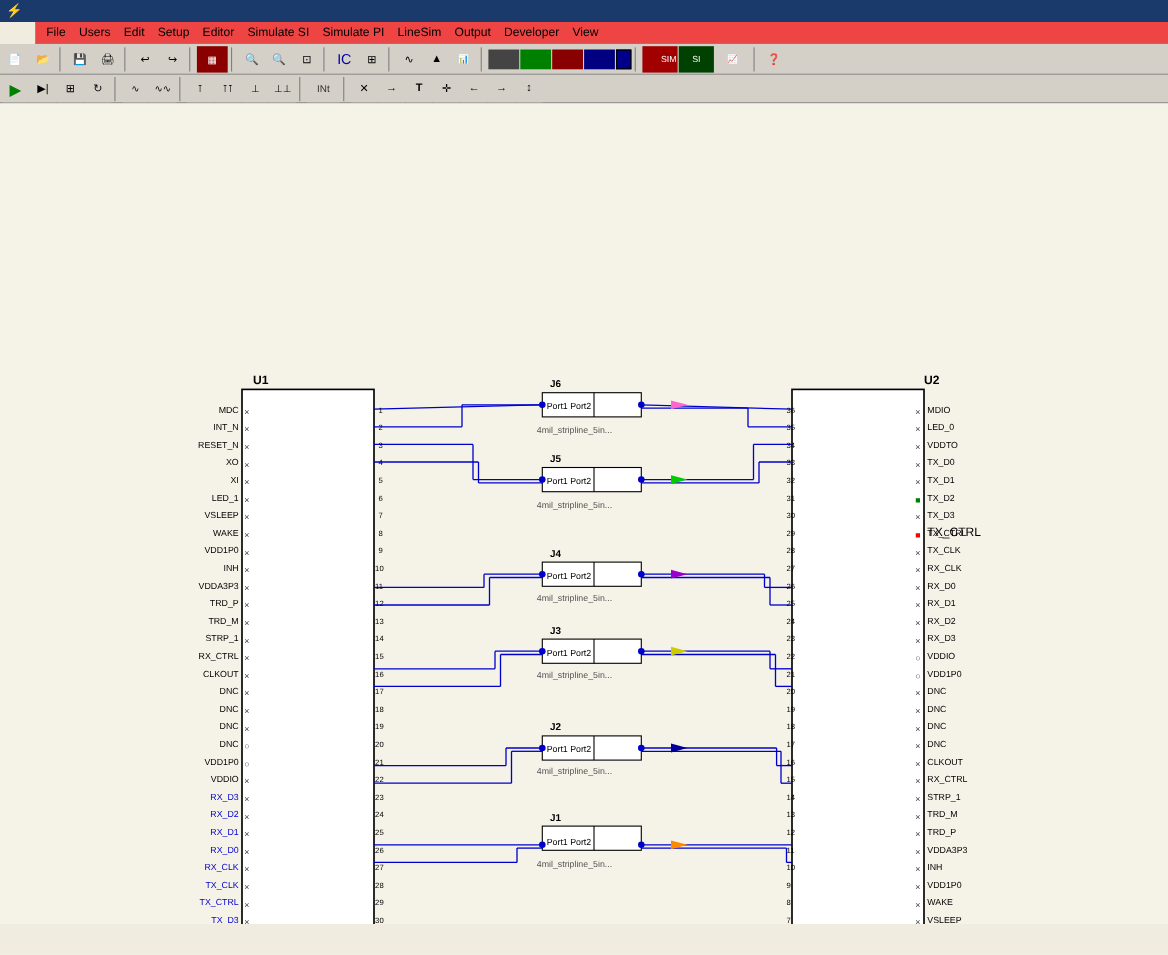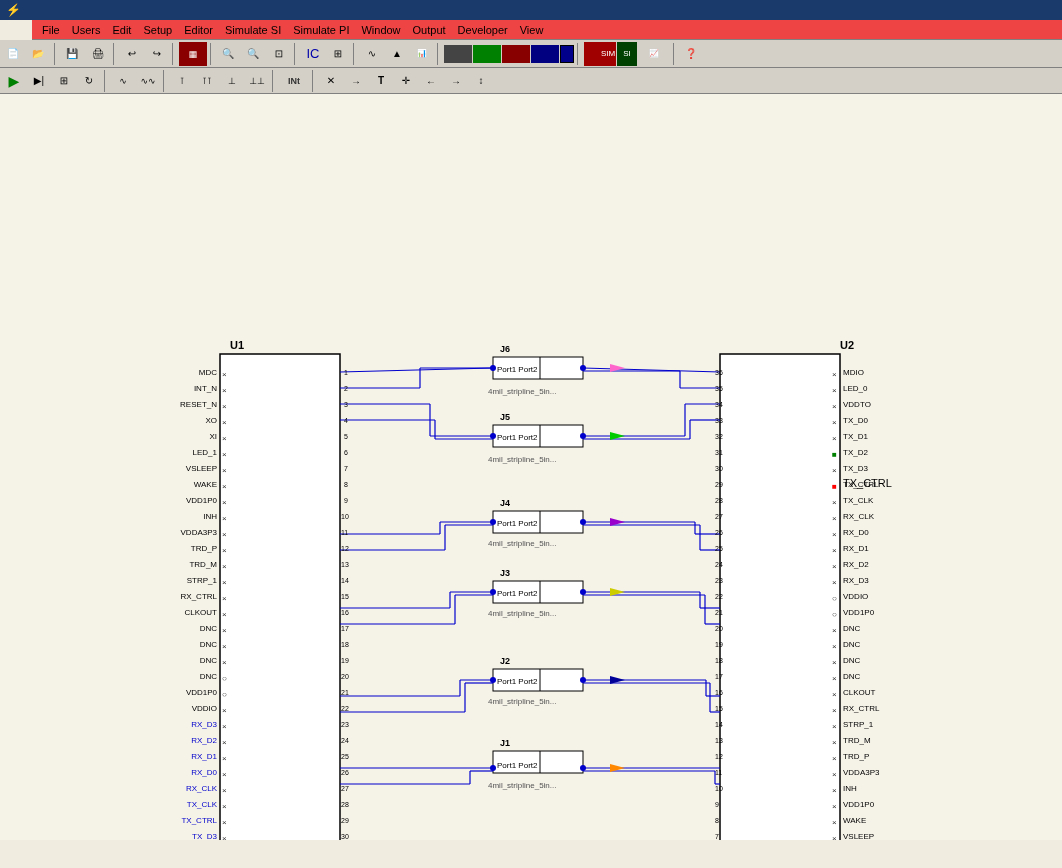--- a/index.html
+++ b/index.html
@@ -92,21 +92,21 @@
 </div>
 
 <div id="menubar">
   <span>File</span>
   <span>Users</span>
   <span>Edit</span>
   <span>Setup</span>
   <span>Editor</span>
   <span>Simulate SI</span>
   <span>Simulate PI</span>
-  <span>Window</span>
+  <span>LineSim</span>
   <span>Output</span>
   <span>Developer</span>
   <span>View</span>
 </div>
 
 <div class="toolbar">
   <div class="tb-btn" title="New">📄</div>
   <div class="tb-btn" title="Open">📂</div>
   <div class="tb-sep"></div>
   <div class="tb-btn" title="Save">💾</div>
@@ -129,41 +129,41 @@
   <div class="tb-btn" style="font-size:8px; color:red;">📊</div>
   <div class="tb-sep"></div>
 
   <div class="tb-btn" style="background:#444; width:28px; height:18px;"></div>
   <div class="tb-btn" style="background:#008000; width:28px; height:18px;"></div>
   <div class="tb-btn" style="background:#880000; width:28px; height:18px;"></div>
   <div class="tb-btn" style="background:#000080; width:28px; height:18px;"></div>
   <div class="tb-btn" style="background:#00008b; width:14px; height:18px; border:1px solid #000;"></div>
   <div class="tb-sep"></div>
   <div class="tb-btn" style="background:#a00000; color:white; font-size:8px; width:32px;padding-left:16px;">SIM</div>
-  <div class="tb-btn" style="background:#004000; color:white; font-size:8px; width:20px;">SI</div>
+  <div class="tb-btn" style="background:#004000; color:white; font-size:8px; width:32px;">SI</div>
   <div class="tb-btn" style="font-size:8px; width:32px;">📈</div>
   <div class="tb-sep"></div>
   <div class="tb-btn">❓</div>
 </div>
 
 <div class="toolbar2">
   <div class="tb-btn" style="color:green; font-size:14px;">▶</div>
   <div class="tb-btn" style="font-size:10px;">▶|</div>
   <div class="tb-btn" style="font-size:10px;">⊞</div>
   <div class="tb-btn" style="font-size:10px;">↻</div>
   <div class="tb-sep"></div>
   <div class="tb-btn" style="font-size:9px;">∿</div>
   <div class="tb-btn" style="font-size:9px;">∿∿</div>
   <div class="tb-sep"></div>
   <div class="tb-btn" style="font-size:9px;">⊺</div>
   <div class="tb-btn" style="font-size:9px;">⊺⊺</div>
   <div class="tb-btn" style="font-size:9px;">⊥</div>
   <div class="tb-btn" style="font-size:9px;">⊥⊥</div>
   <div class="tb-sep"></div>
-  <div class="tb-btn" style="font-size:9px; font-weight:bold; color:#333; width:30px;">INt</div>
+  <div class="tb-btn" style="font-size:9px; font-weight:normal; color:#333; width:30px;">INt</div>
   <div class="tb-sep"></div>
   <div class="tb-btn" style="font-size:10px;">✕</div>
   <div class="tb-btn" style="font-size:10px;">→</div>
   <div class="tb-btn" style="font-size:10px; font-weight:bold;">T</div>
   <div class="tb-btn" style="font-size:10px;">✛</div>
   <div class="tb-btn" style="font-size:10px;">←</div>
   <div class="tb-btn" style="font-size:10px;">→</div>
   <div class="tb-btn" style="font-size:10px;">↕</div>
 </div>
 

